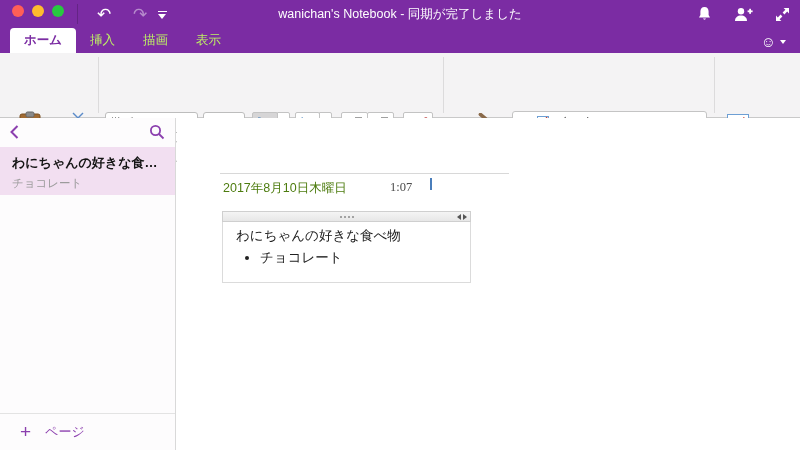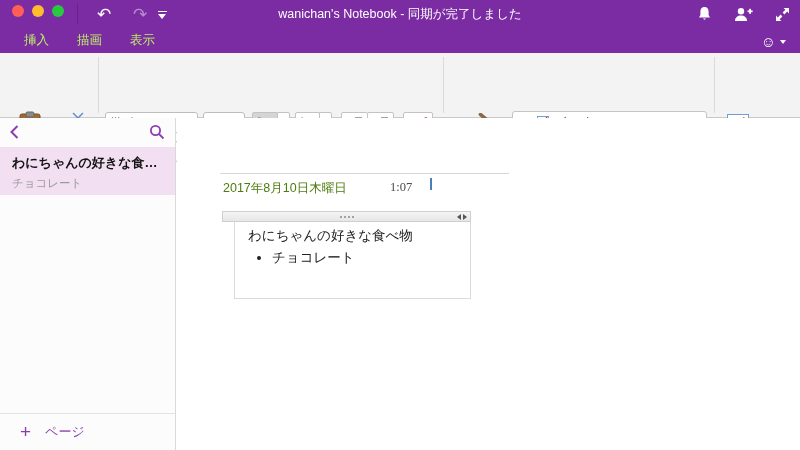--- a/index.html
+++ b/index.html
@@ -78,21 +78,21 @@
   .timeval { position:absolute; left:213px; top:62px; font-size:12.5px; color:#4C4C4C;font-family:Liberation Serif, serif; }
   .text-cursor { position:absolute; left:253px; top:60px; width:2px; height:12px; background:#4A7EBB; }
   .note { position:absolute; left:45px; top:93px; width:249px; height:72px; }
   .note-grip { position:relative; height:11px; background:linear-gradient(#F4F4F4,#E7E7E7); border:1px solid #CFCFCF; }
   .grip-dots { position:absolute; left:50%; top:4px; transform:translateX(-50%); display:flex; gap:2px; }
   .grip-dots i { width:2px; height:2px; background:#8A8A8A; border-radius:50%; }
   .grip-resize { position:absolute; right:3px; top:2px; display:flex; gap:2px; align-items:center; }
   .tri { width:0; height:0; border-top:3px solid transparent; border-bottom:3px solid transparent; }
   .tri.l { border-right:4px solid #555; }
   .tri.r { border-left:4px solid #555; }
-  .note-body { height:77px; background:#fff; border:1px solid #DBDBDB; border-top:none; padding:5px 0 0 13px;margin-left:12px; }
+  .note-body { height:61px; background:#fff; border:1px solid #DBDBDB; border-top:none; padding:5px 0 0 13px; }
   .note-title { font-size:13.5px; color:#212121; }
   .note-list { margin:4px 0 0 24px; }
   .note-list li { font-size:13.5px; color:#212121; list-style:disc; }
 
   svg { display:block; }
 </style>
 </head>
 <body>
 
 <div class="screen">
@@ -123,20 +123,21 @@
         <rect x="13.6" y="3.4" width="5" height="1.8" fill="#fff"></rect>
         <rect x="15.2" y="1.8" width="1.8" height="5" fill="#fff"></rect>
       </svg>
       <svg width="15" height="15" viewBox="0 0 15 15">
         <path d="M8.6 1 H14 V6.4 L12.2 4.6 L9.4 7.4 L7.6 5.6 L10.4 2.8 Z" fill="#fff"></path>
         <path d="M6.4 14 H1 V8.6 L2.8 10.4 L5.6 7.6 L7.4 9.4 L4.6 12.2 Z" fill="#fff"></path>
       </svg>
     </div>
 
     <div class="tabs">
+      <span class="tab active">ホーム</span>
       <span class="tab">挿入</span>
       <span class="tab">描画</span>
       <span class="tab">表示</span>
     </div>
     <div class="smiley-wrap">
       <span class="smiley">☺</span>
       <span class="cdn" style="border-left-width:3px;border-right-width:3px;border-top-width:4px;"></span>
     </div>
   </div>
 

